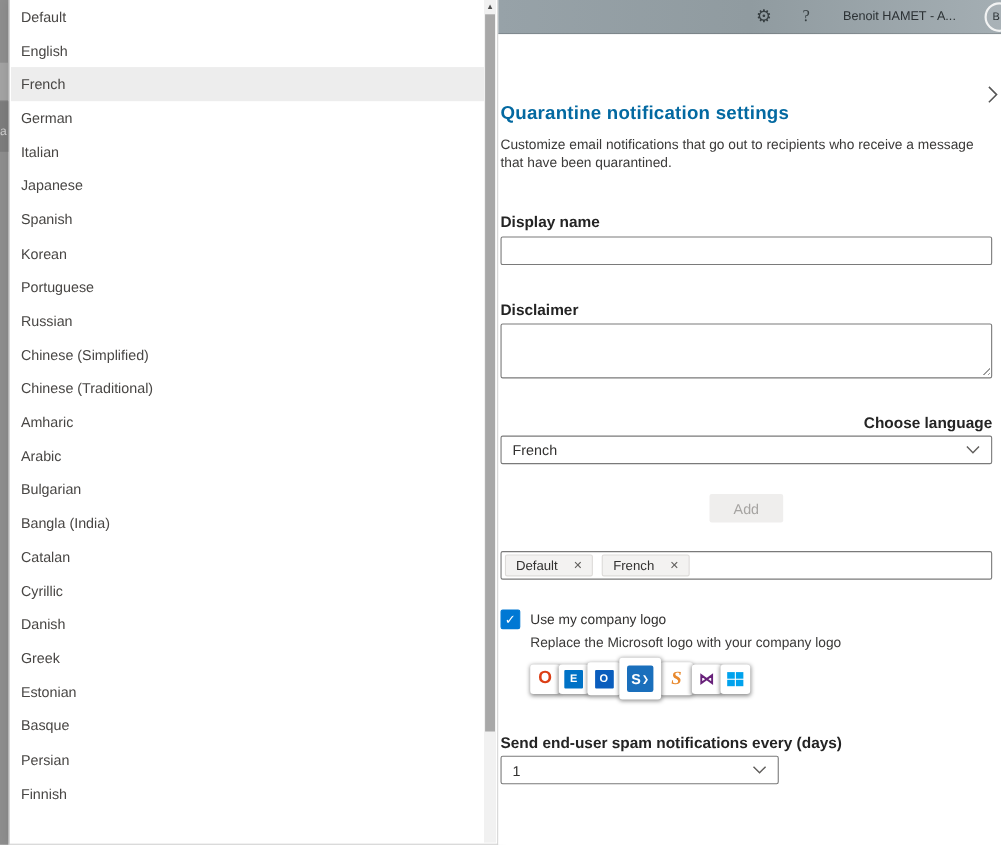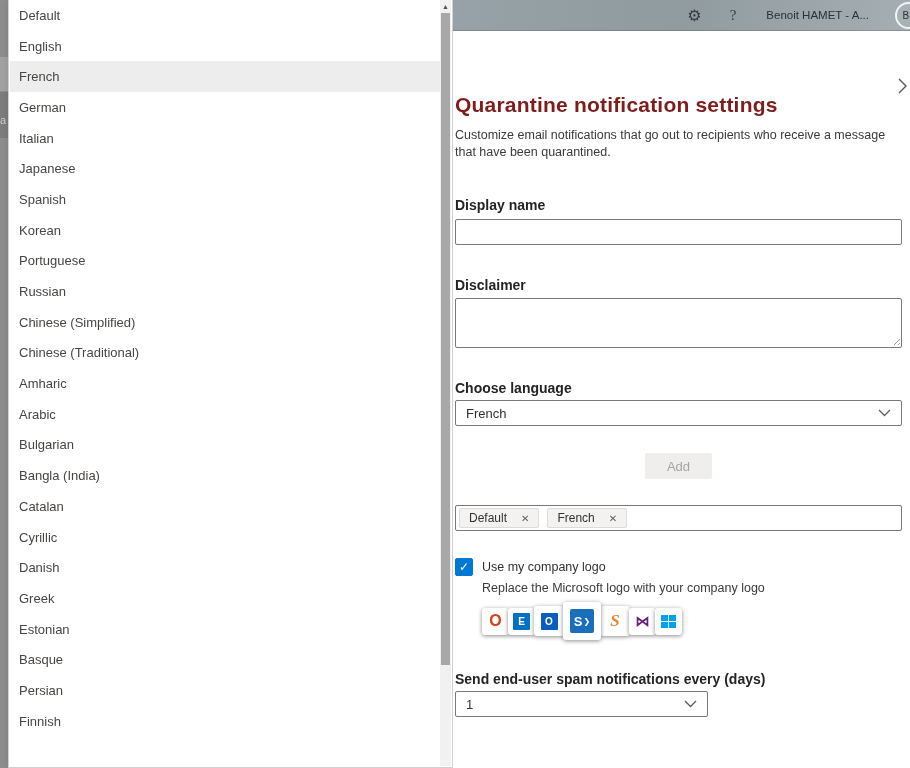--- a/index.html
+++ b/index.html
@@ -43,38 +43,38 @@
   .topbar-avatar { width:27px; height:27px; border-radius:50%; border:2px solid #f2f3f3;
                    display:flex; align-items:center; justify-content:center;
                    font-size:10px; color:#2b3134; margin-right:-12px; flex:none; cursor:pointer;
                    background:rgba(255,255,255,.06); }
 
   
   .panel { position:relative; height:737px; padding:0 8px 0 2px; }
   .panel-collapse { position:absolute; top:46px; right:2px; cursor:pointer; }
   .panel-collapse svg { display:block; }
 
-  .panel-title { padding-top:62px; font-size:21px; font-weight:700; color:#7f1d1d; letter-spacing:.2px; }
+  .panel-title { padding-top:62px; font-size:17px; font-weight:700; color:#0369a1; letter-spacing:.2px; }
   .panel-desc  { margin-top:10px; width:436px; font-size:12.5px; line-height:17px; color:#3b3a39; }
 
   .field-label { font-size:14px; font-weight:700; color:#242424; }
   .lbl-display  { margin-top:36px; }
   .input-text { margin-top:6px; width:100%; height:26px; border:1px solid #7a7a7a; border-radius:2px;
                 font-size:13px; padding:0 8px; color:#323130; background:#fff; display:block;
                 font-family:"Liberation Sans", sans-serif; }
   .lbl-disclaimer { margin-top:32px; }
   .textarea { margin-top:5px; width:100%; height:50px; border:1px solid #7a7a7a; border-radius:2px;
               resize:none; font-size:13px; padding:4px 8px; color:#323130;
               font-family:"Liberation Sans", sans-serif; position:relative; display:block; }
   .ta-wrap { position:relative; }
   .ta-grip { position:absolute; right:2px; bottom:3px; width:9px; height:9px;
              background:repeating-linear-gradient(135deg, transparent 0 2px, #9d9d9d 2px 3px);
              clip-path:polygon(100% 0, 100% 100%, 0 100%); pointer-events:none; }
 
-  .lbl-chooselang { margin-top:32px; }
+  .lbl-chooselang { margin-top:32px;text-align:right; }
   .combo { margin-top:4px; height:26px; border:1px solid #7a7a7a; border-radius:2px; background:#fff;
            display:flex; align-items:center; justify-content:space-between; padding:0 10px;
            font-size:13px; color:#323130; cursor:pointer; }
   .combo-full { width:100%; }
   .combo-days { width:253px; }
 
   .add-row { margin-top:27px; display:flex; justify-content:center; }
   .add-btn { width:67px; height:26px; background:#efeeed; border:none; border-radius:2px;
              font-size:13px; color:#a6a4a2; font-family:"Liberation Sans", sans-serif; cursor:default; }
 

